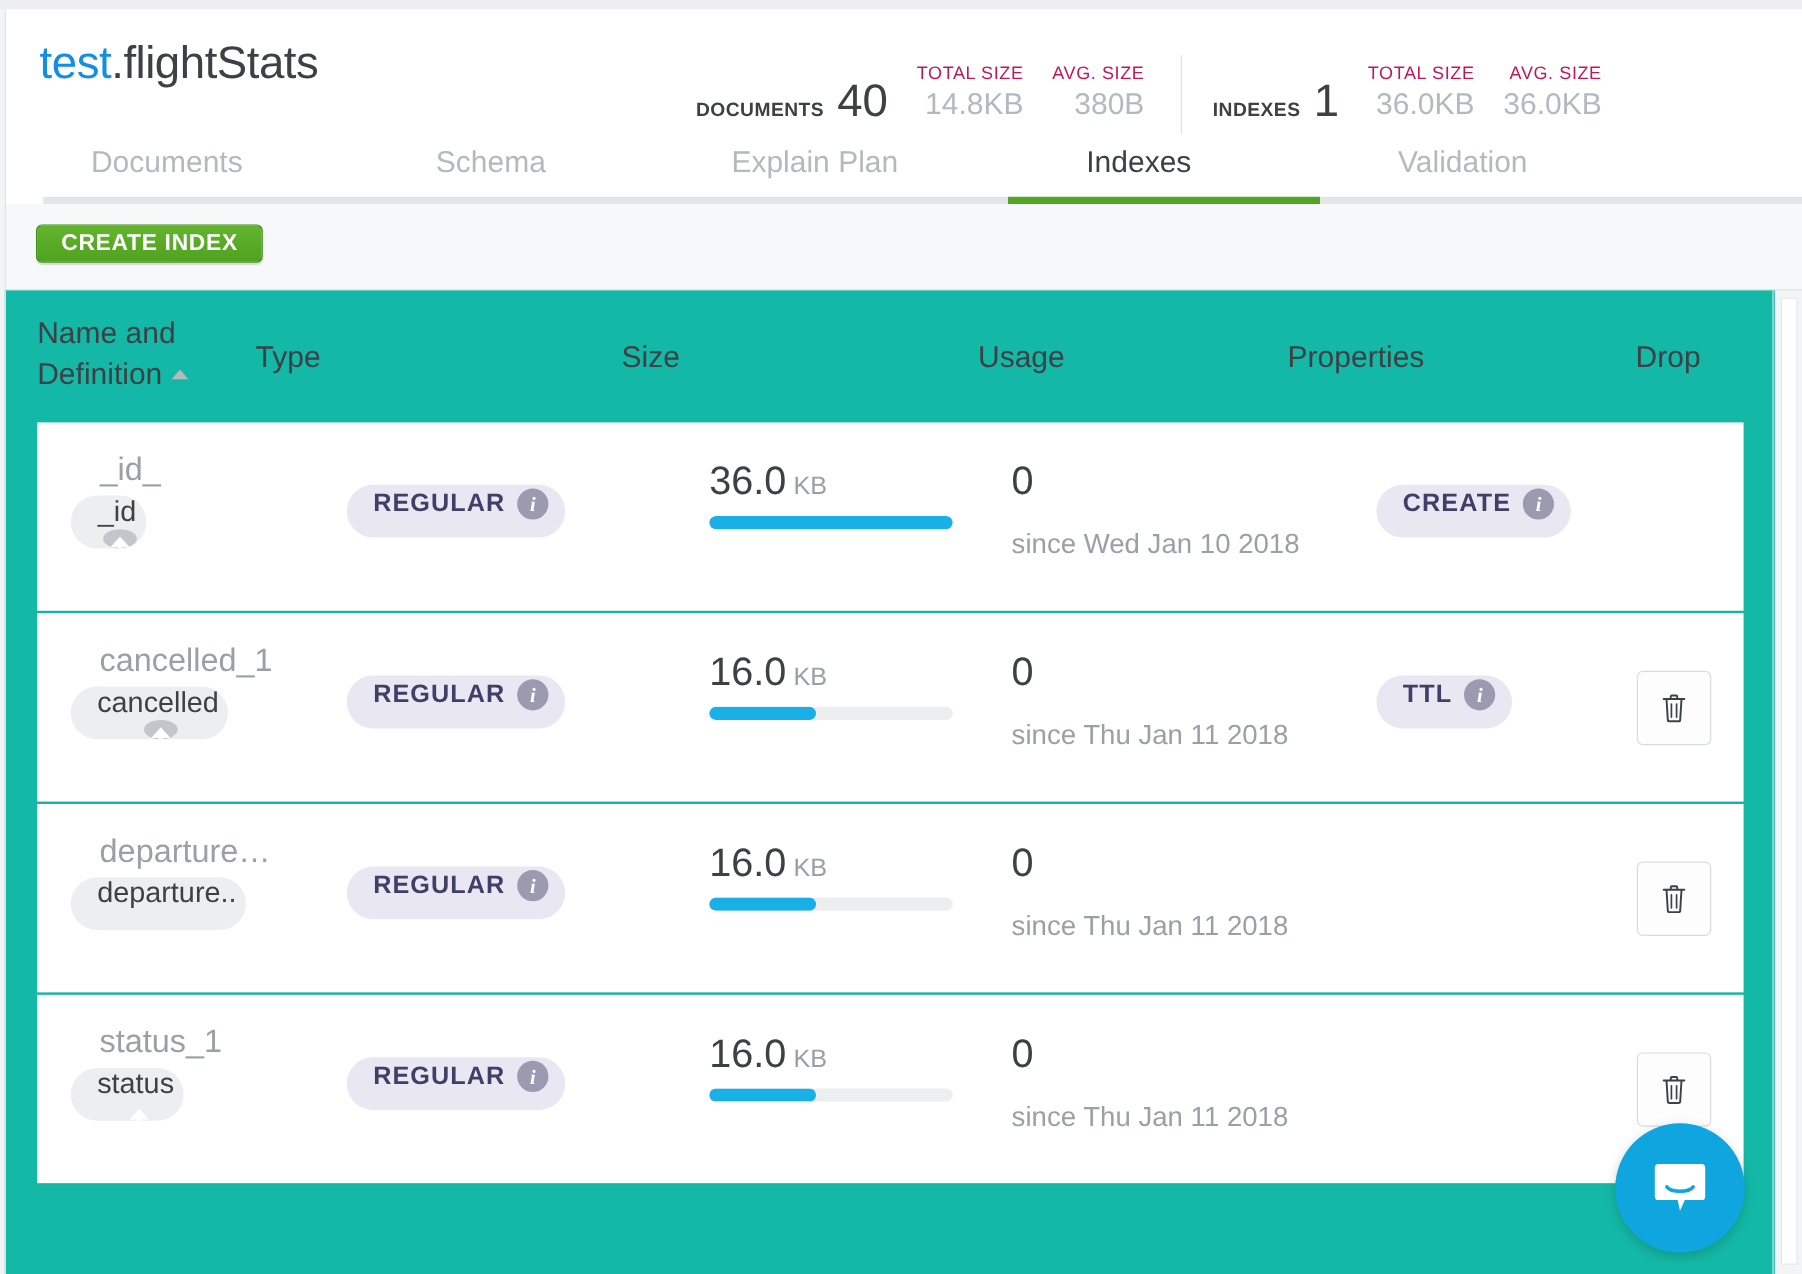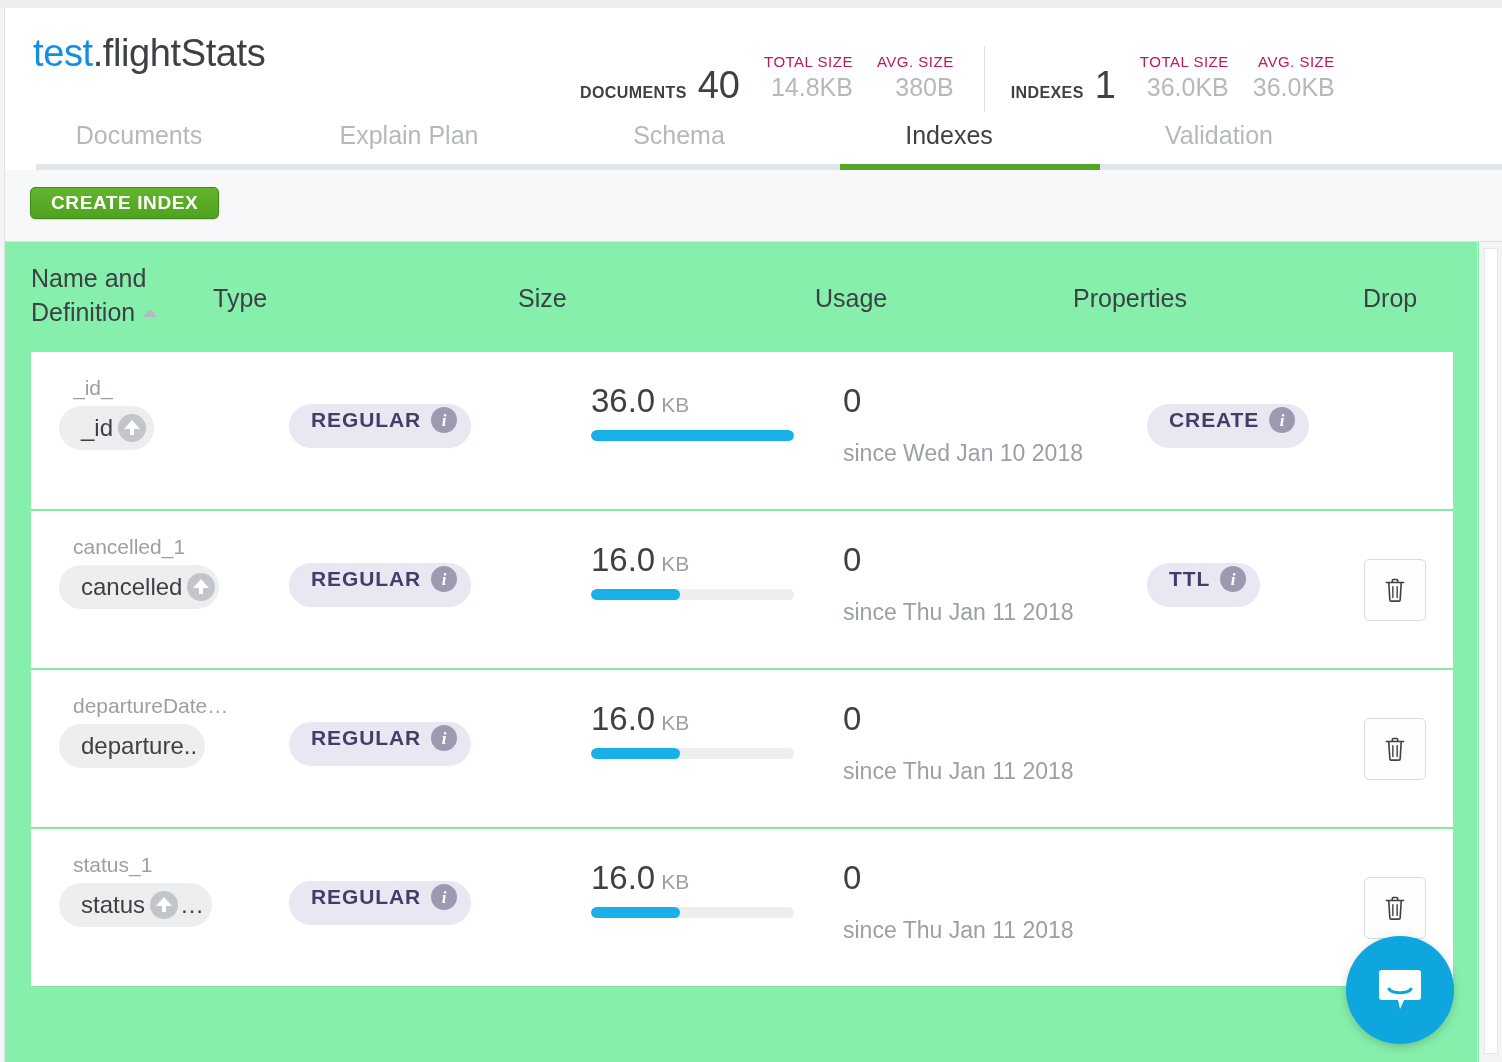--- a/index.html
+++ b/index.html
@@ -157,21 +157,21 @@
     cursor: pointer;
     box-shadow: 0 1px 1px rgba(0,0,0,0.12);
   }
 
   
   .table-area {
     position: absolute;
     left: 4px; top: 242px;
     width: 1475px;
     height: 820px;
-    background: #86efac;
+    background: #14b8a6;
     border-left: 1px solid #e0e3e5;
   }
 
   .thead {
     position: relative;
     height: 110px;
   }
   .th {
     position: absolute;
     font-size: 25px;
@@ -208,38 +208,39 @@
     margin: 0 26px 2px 26px;
     box-shadow: 0 1px 0 rgba(0,0,0,0.045);
   }
   .row:last-child { margin-bottom: 0; }
 
   .cell { position: absolute; }
 
   
   .c-name { left: 28px; top: 24px; width: 175px; }
   .idx-name {
-    font-size: 21px;
+    font-size: 27px;
     color: #9aa0a6;
     white-space: nowrap;
     overflow: hidden;
     text-overflow: ellipsis;
-    margin-left: 14px;
+    margin-left: 24px;
     margin-bottom: 6px;
   }
   .def-pill {
     display: inline-flex;
     align-items: center;
     max-width: 160px;
     height: 44px;
     padding: 0 8px 0 22px;
     background: #eceef0;
     border-radius: 22px;
     overflow: hidden;
     white-space: nowrap;
+    flex-direction: column;
   }
   .def-pill .fieldname {
     font-size: 24px;
     color: #3d4145;
   }
   .dir-icon {
     display: inline-block;
     width: 28px; height: 28px;
     min-width: 28px;
     border-radius: 50%;
@@ -436,22 +437,22 @@
           <span class="lbl">AVG. SIZE</span>
           <span class="val">36.0KB</span>
         </div>
       </div>
 
     </div>
   </div>
 
   <div class="tabs">
     <div class="tab">Documents</div>
+    <div class="tab">Schema</div>
     <div class="tab">Explain Plan</div>
-    <div class="tab">Schema</div>
     <div class="tab active">Indexes</div>
     <div class="tab">Validation</div>
   </div>
   <div class="tab-underline-track"></div>
   <div class="tab-underline-active"></div>
 
   <div class="toolbar">
     <button class="create-index-btn">CREATE INDEX</button>
   </div>
 

